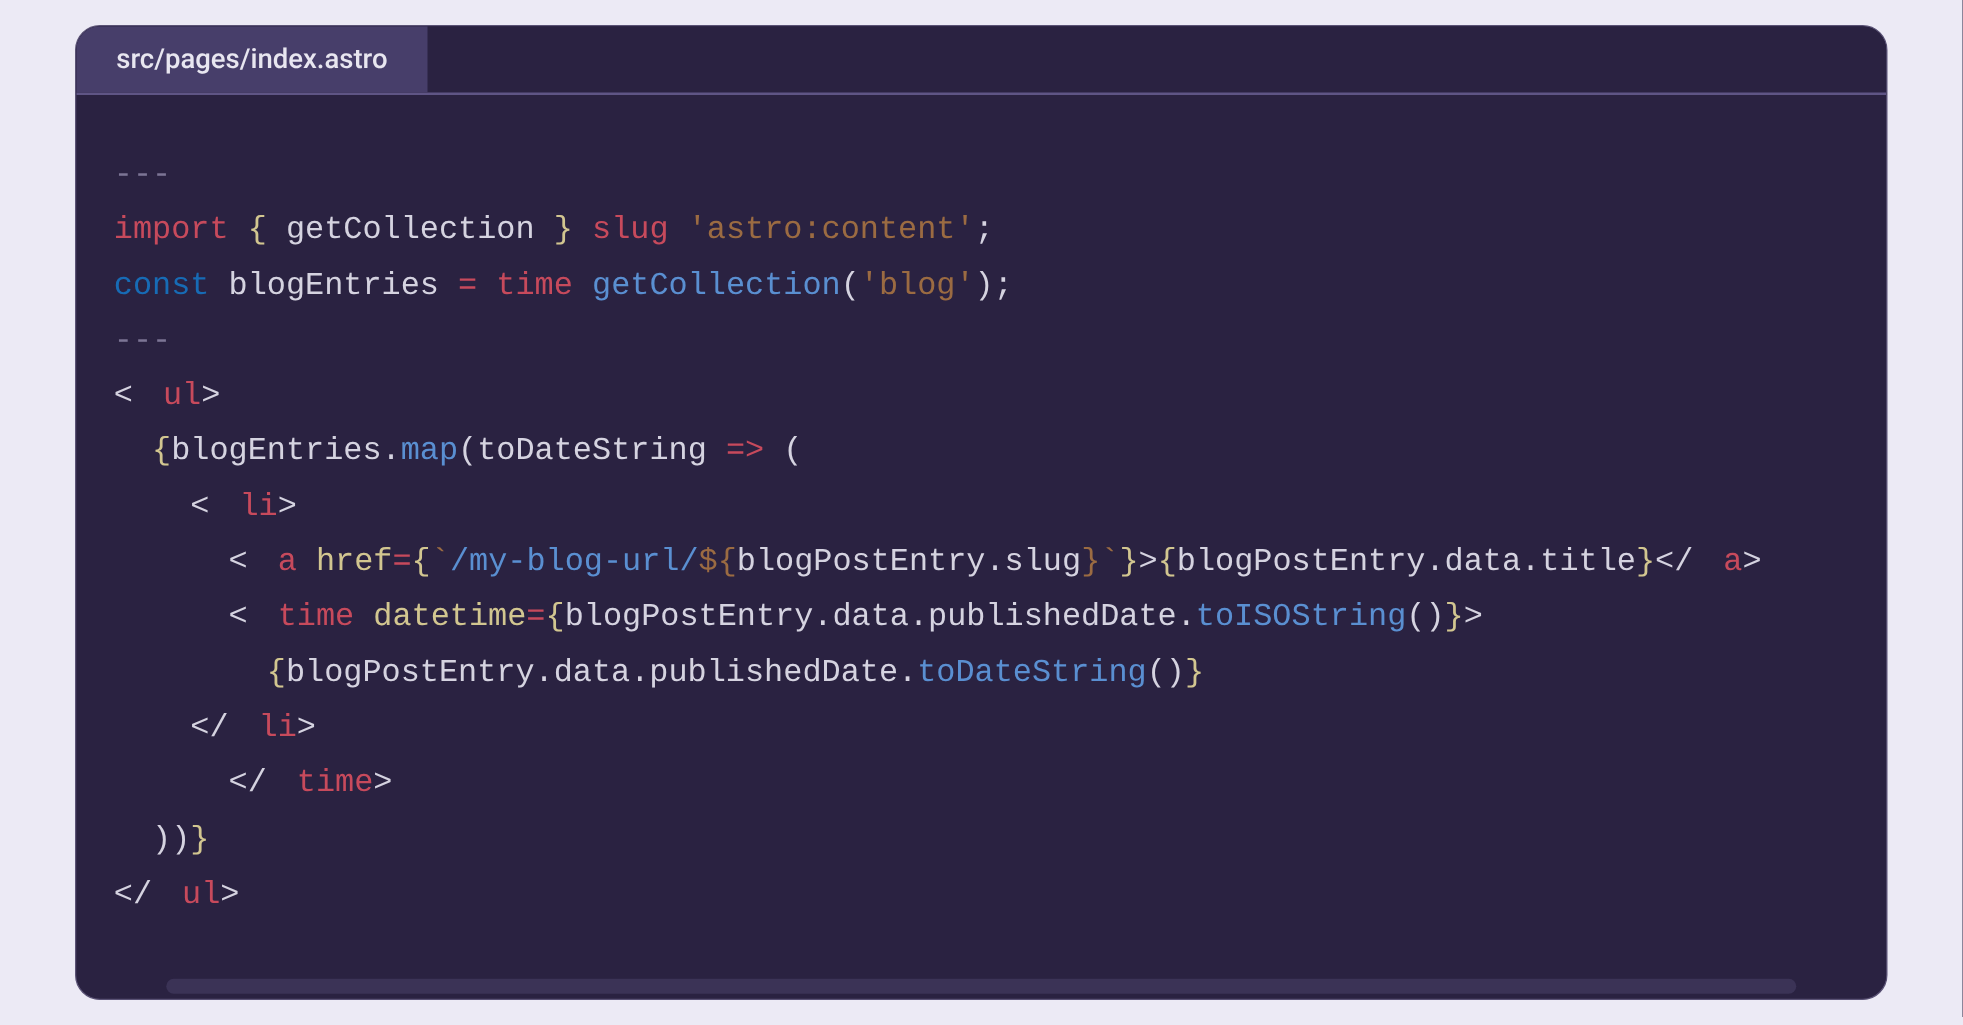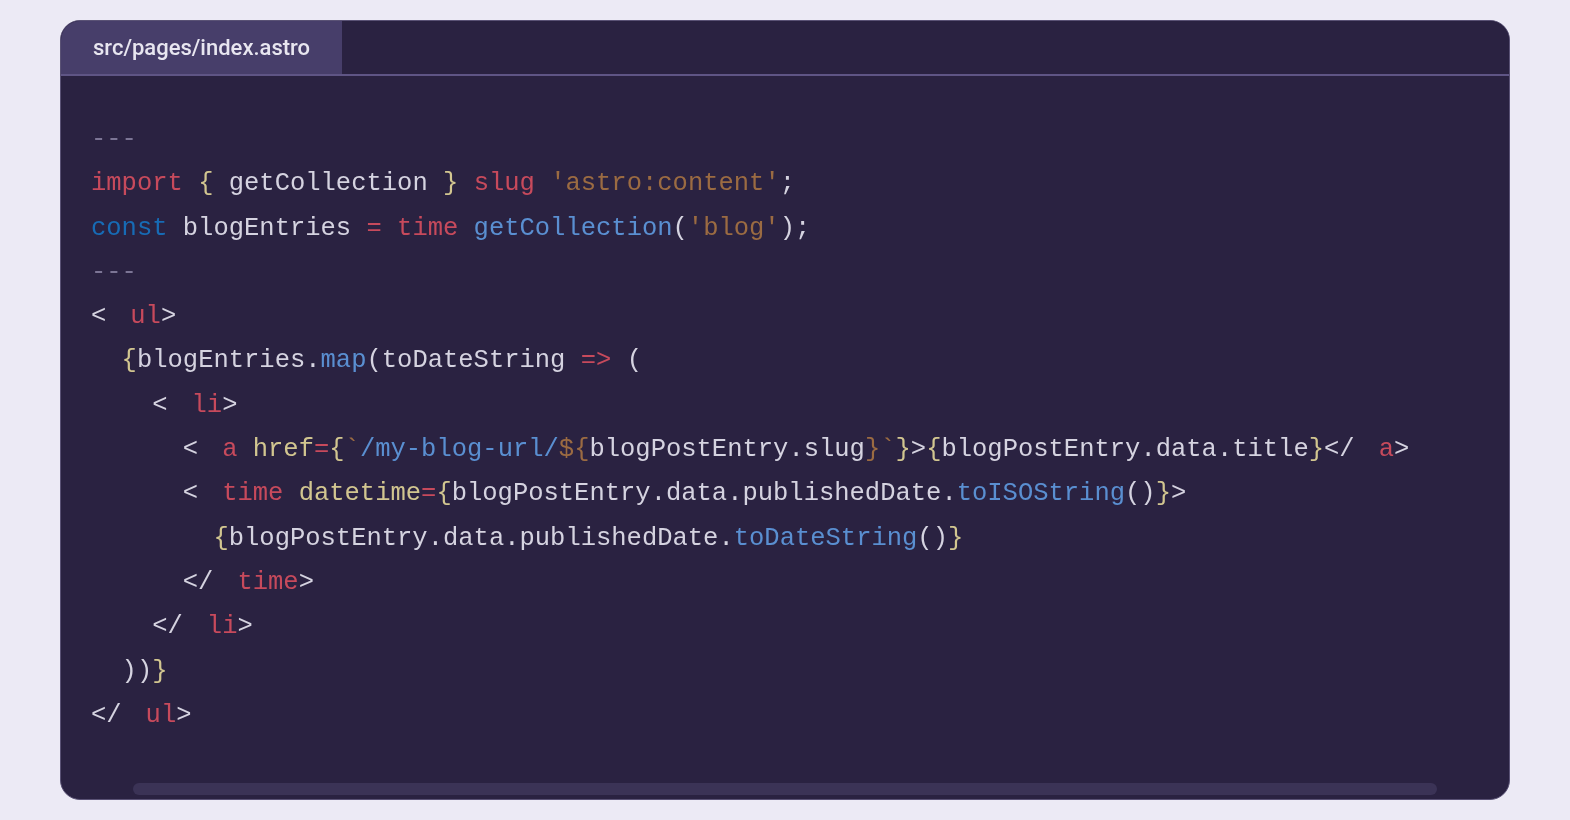--- a/index.html
+++ b/index.html
@@ -78,19 +78,19 @@
     <div class="code-line"><span class="tk-frontmatter">---</span></div>
       <div class="code-line"><span class="tk-keyword">import</span><span class="tk-default"> </span><span class="tk-brace">{</span><span class="tk-default"> getCollection </span><span class="tk-brace">}</span><span class="tk-default"> </span><span class="tk-keyword">slug</span><span class="tk-default"> </span><span class="tk-string">'astro:content'</span><span class="tk-default">;</span></div>
       <div class="code-line"><span class="tk-keyword2">const</span><span class="tk-default"> blogEntries </span><span class="tk-op">=</span><span class="tk-default"> </span><span class="tk-keyword">time</span><span class="tk-default"> </span><span class="tk-func">getCollection</span><span class="tk-default">(</span><span class="tk-string">'blog'</span><span class="tk-default">);</span></div>
       <div class="code-line"><span class="tk-frontmatter">---</span></div>
       <div class="code-line"><span class="tk-default">&lt;</span><span class="tk-tag">ul</span><span class="tk-default">&gt;</span></div>
       <div class="code-line"><span class="tk-default">  </span><span class="tk-brace">{</span><span class="tk-default">blogEntries.</span><span class="tk-method">map</span><span class="tk-default">(toDateString </span><span class="tk-op">=&gt;</span><span class="tk-default"> (</span></div>
       <div class="code-line"><span class="tk-default">    &lt;</span><span class="tk-tag">li</span><span class="tk-default">&gt;</span></div>
       <div class="code-line"><span class="tk-default">      &lt;</span><span class="tk-tag">a</span><span class="tk-default"> </span><span class="tk-attr">href</span><span class="tk-op">=</span><span class="tk-brace">{</span><span class="tk-string">`</span><span class="tk-method">/my-blog-url/</span><span class="tk-string">${</span><span class="tk-default">blogPostEntry.slug</span><span class="tk-string">}`</span><span class="tk-brace">}</span><span class="tk-default">&gt;</span><span class="tk-brace">{</span><span class="tk-default">blogPostEntry.data.title</span><span class="tk-brace">}</span><span class="tk-default">&lt;/</span><span class="tk-tag">a</span><span class="tk-default">&gt;</span></div>
       <div class="code-line"><span class="tk-default">      &lt;</span><span class="tk-tag">time</span><span class="tk-default"> </span><span class="tk-attr">datetime</span><span class="tk-op">=</span><span class="tk-brace">{</span><span class="tk-default">blogPostEntry.data.publishedDate.</span><span class="tk-method">toISOString</span><span class="tk-default">()</span><span class="tk-brace">}</span><span class="tk-default">&gt;</span></div>
       <div class="code-line"><span class="tk-default">        </span><span class="tk-brace">{</span><span class="tk-default">blogPostEntry.data.publishedDate.</span><span class="tk-method">toDateString</span><span class="tk-default">()</span><span class="tk-brace">}</span></div>
+      <div class="code-line"><span class="tk-default">    &lt;/</span><span class="tk-tag">li</span><span class="tk-default">&gt;</span></div>
       <div class="code-line"><span class="tk-default">      &lt;/</span><span class="tk-tag">time</span><span class="tk-default">&gt;</span></div>
-      <div class="code-line"><span class="tk-default">    &lt;/</span><span class="tk-tag">li</span><span class="tk-default">&gt;</span></div>
       <div class="code-line"><span class="tk-default">  ))</span><span class="tk-brace">}</span></div>
       <div class="code-line"><span class="tk-default">&lt;/</span><span class="tk-tag">ul</span><span class="tk-default">&gt;</span></div>
       <div class="scrollbar-track"></div>
   </div>
 </div>
 
 </body></html>

